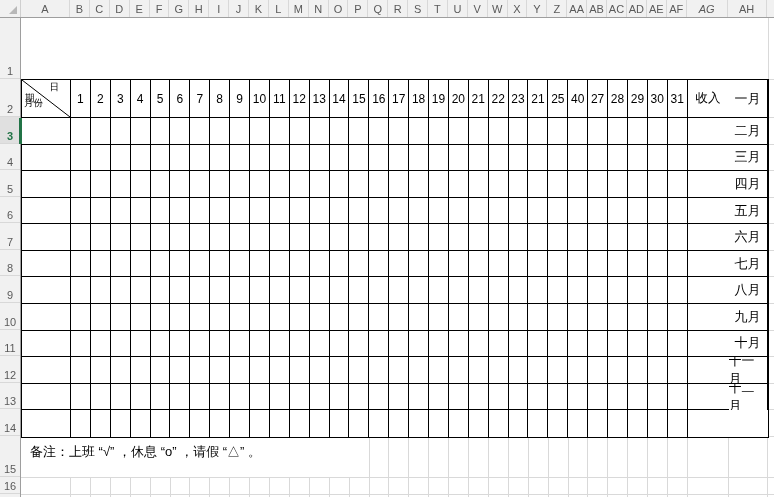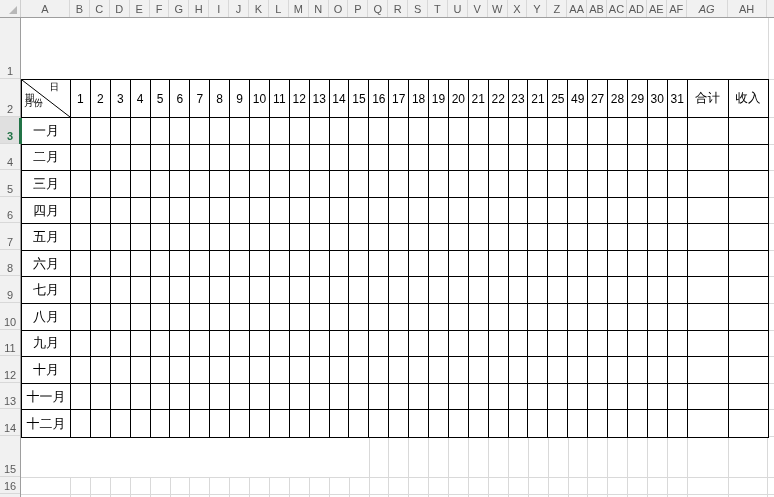--- a/index.html
+++ b/index.html
@@ -54,20 +54,21 @@
   
   .note{position:absolute;left:30px;top:443px;font-size:13px;color:#000;z-index:6;
     white-space:pre}
 </style>
 </head>
 <body>
 
 <div id="sheet">
 
 
+  <div class="note">备注：上班 “√” ，休息 “o” ，请假 “△” 。</div>
 
   <div id="att-table" style="grid-template-columns: 49px repeat(31, 19.9px) 41px 39px; grid-template-rows: 38px repeat(12, 26.58px);">
       <div class="cell corner-cell">
         <svg viewBox="0 0 48 37" preserveAspectRatio="none">
           <line x1="0" y1="0" x2="48" y2="37" stroke="#000" stroke-width="1"></line>
         </svg>
         <span class="cn cn-day">日</span>
         <span class="cn cn-date">期</span>
         <span class="cn cn-month">月份</span>
       </div>
@@ -89,27 +90,26 @@
       <div class="cell dayhead">16</div>
       <div class="cell dayhead">17</div>
       <div class="cell dayhead">18</div>
       <div class="cell dayhead">19</div>
       <div class="cell dayhead">20</div>
       <div class="cell dayhead">21</div>
       <div class="cell dayhead">22</div>
       <div class="cell dayhead">23</div>
       <div class="cell dayhead">21</div>
       <div class="cell dayhead">25</div>
-      <div class="cell dayhead">49</div>
+      <div class="cell dayhead">40</div>
       <div class="cell dayhead">27</div>
       <div class="cell dayhead">28</div>
       <div class="cell dayhead">29</div>
       <div class="cell dayhead">30</div>
       <div class="cell dayhead">31</div>
-      <div class="cell collabel">合计</div>
       <div class="cell collabel lastcol">收入</div>
       <div class="cell monthlabel">一月</div>
       <div class="cell blank"></div>
       <div class="cell blank"></div>
       <div class="cell blank"></div>
       <div class="cell blank"></div>
       <div class="cell blank"></div>
       <div class="cell blank"></div>
       <div class="cell blank"></div>
       <div class="cell blank"></div>

